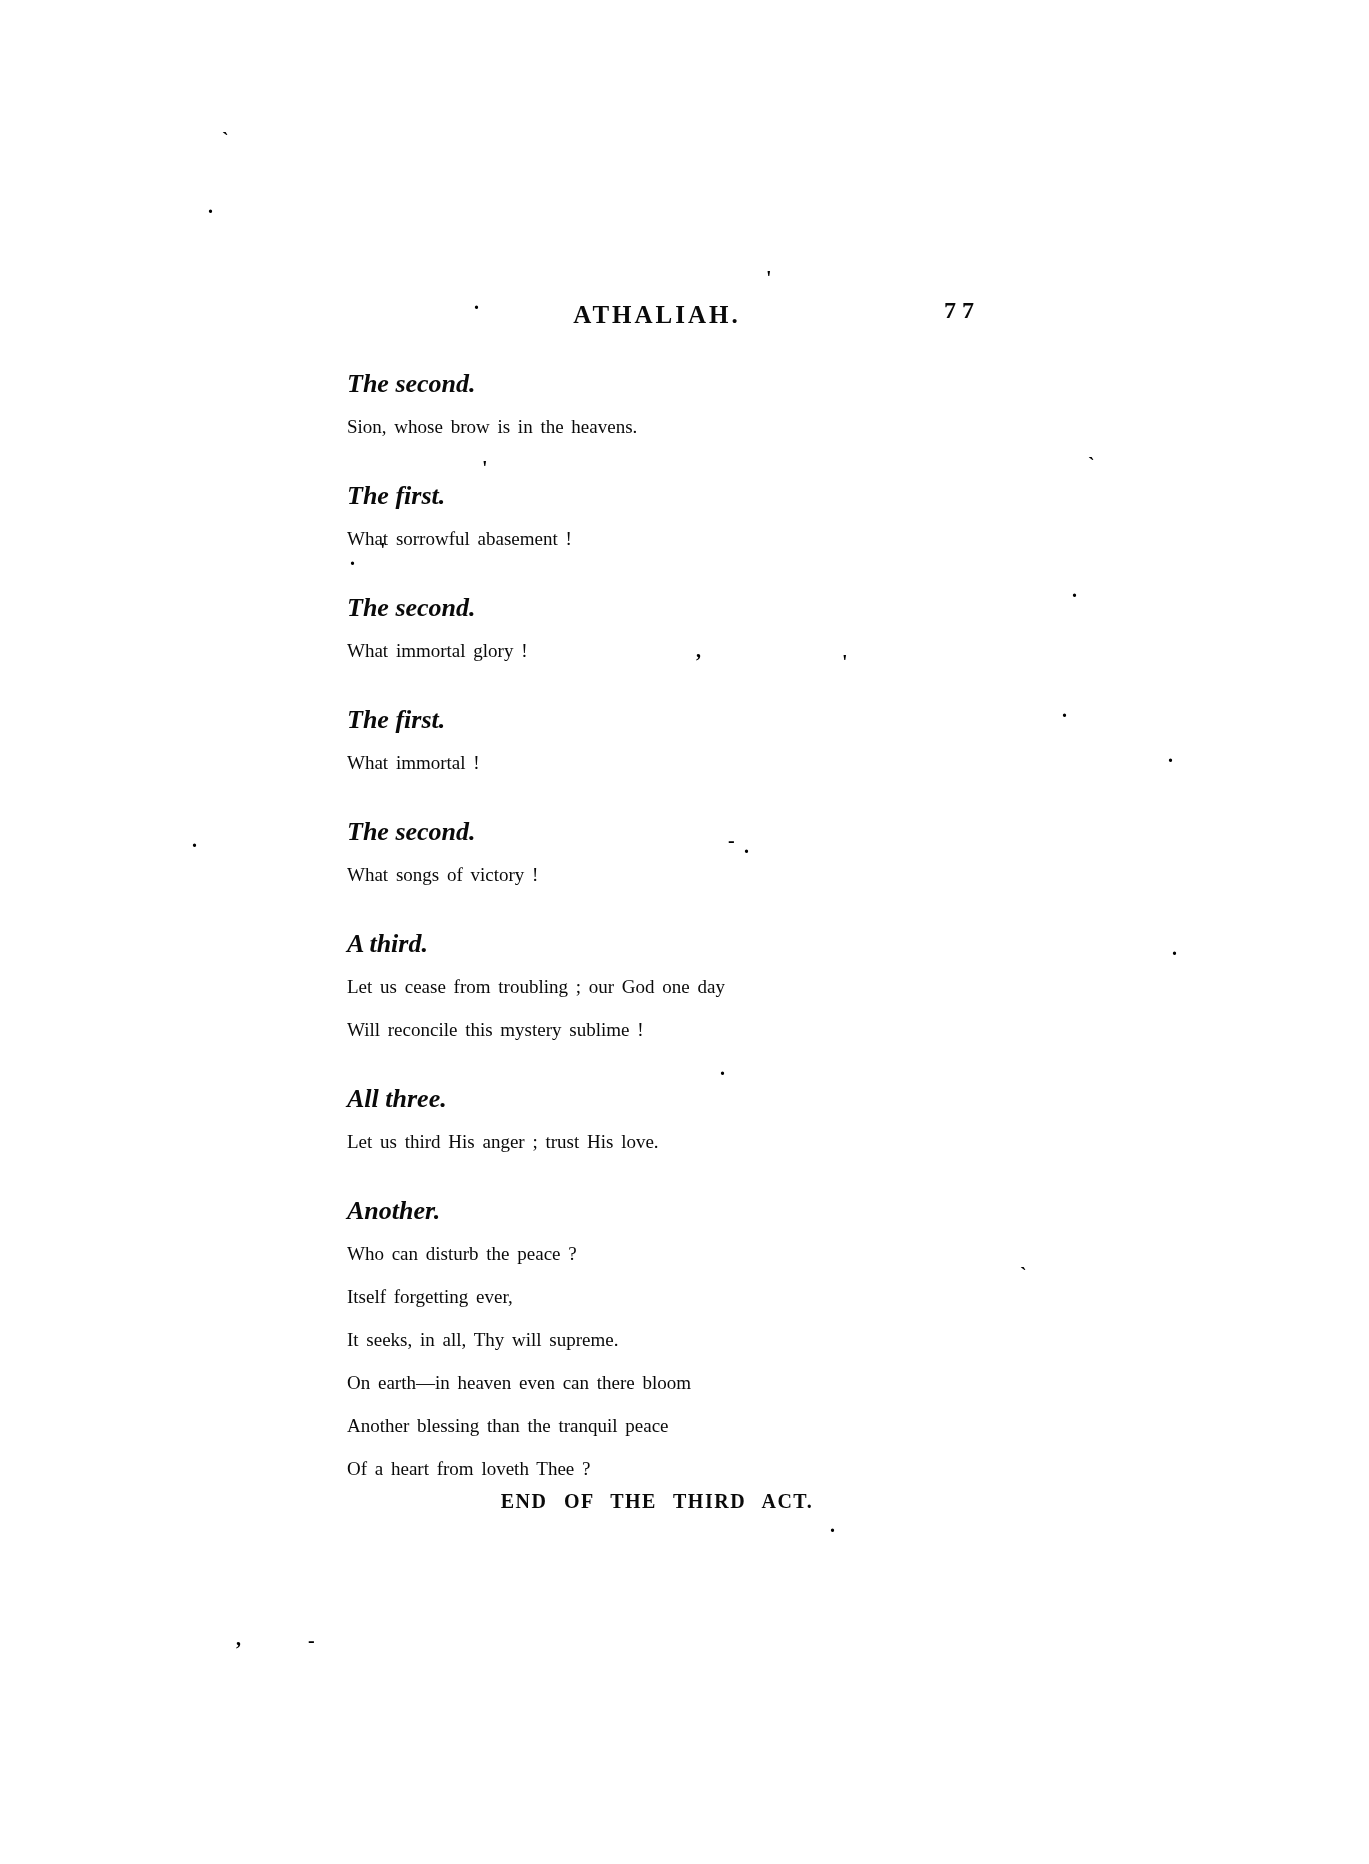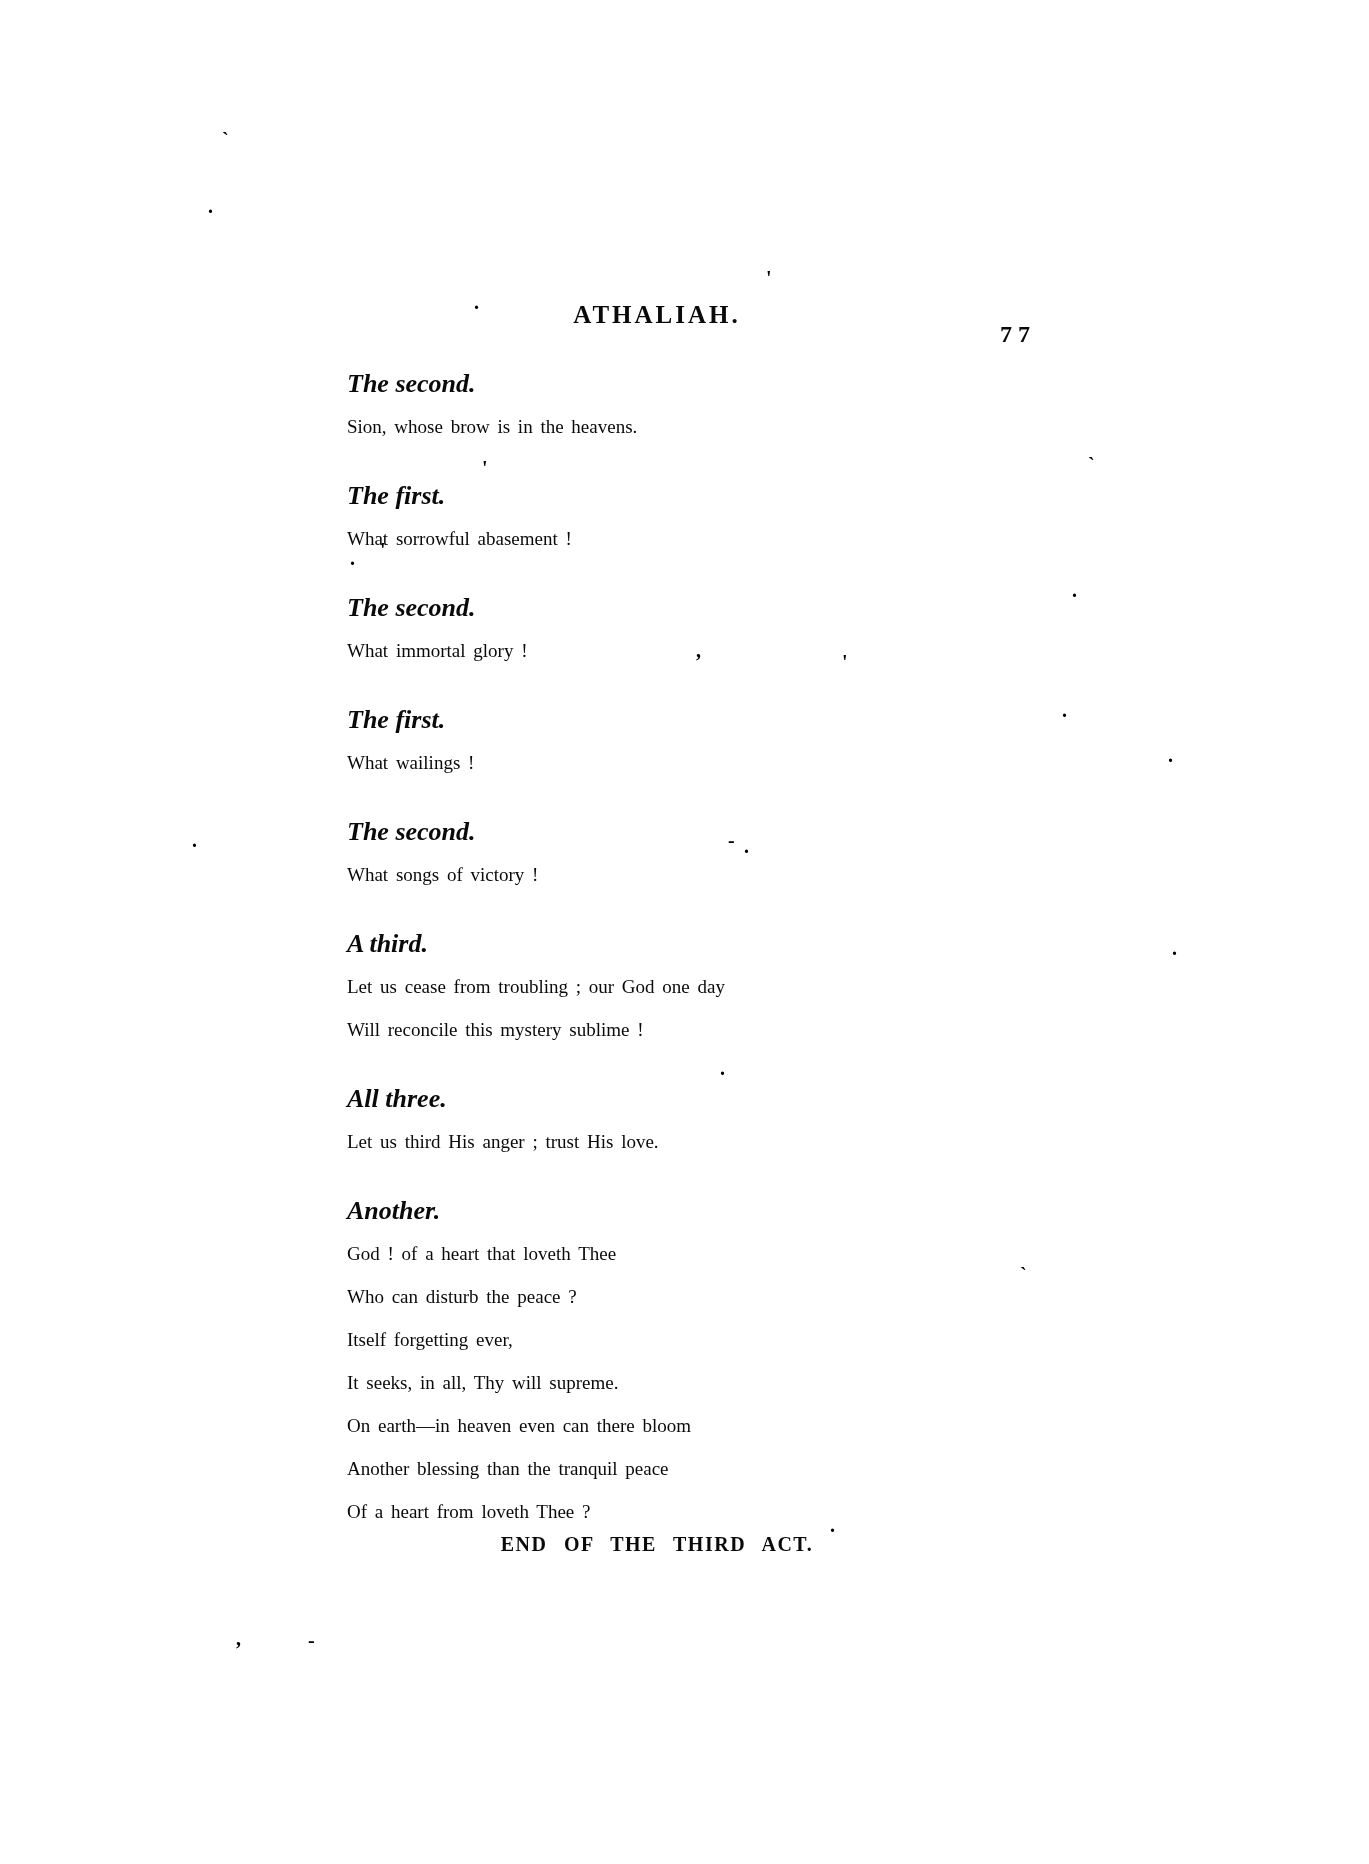--- a/index.html
+++ b/index.html
@@ -19,25 +19,24 @@
   .running-title{
     text-align:center;
     font-size:25px;
     font-weight:bold;
     letter-spacing:3px;
     line-height:43px;
     white-space:nowrap;
   }
   .page-number{
     position:absolute;
-    left:1000px;top:297px;
+    left:944px;top:297px;
     font-size:24px;
     font-weight:bold;
     letter-spacing:6px;
-    margin-top:24px;
   }
   .speaker-heading{
     font-style:italic;
     font-weight:bold;
     font-size:26px;
     line-height:43px;
     margin-top:26px;
     white-space:nowrap;
   }
   .verse-line{
@@ -83,42 +82,41 @@
   <div class="verse-line">What sorrowful abasement !</div>
         </section>
 
   <section>
     <div class="speaker-heading">The second.</div>
   <div class="verse-line">What immortal glory !</div>
         </section>
 
   <section>
     <div class="speaker-heading">The first.</div>
-  <div class="verse-line">What wailings !</div>
+  <div class="verse-line">What immortal !</div>
         </section>
 
   <section>
     <div class="speaker-heading">The second.</div>
   <div class="verse-line">What songs of victory !</div>
         </section>
 
   <section>
     <div class="speaker-heading">A third.</div>
   <div class="verse-line">Let us cease from troubling ; our God one day</div>
           <div class="verse-line">Will reconcile this mystery sublime !</div>
         </section>
 
   <section>
     <div class="speaker-heading">All three.</div>
   <div class="verse-line">Let us third His anger ; trust His love.</div>
         </section>
 
   <section>
     <div class="speaker-heading">Another.</div>
-  <div class="verse-line">God ! of a heart that loveth Thee</div>
           <div class="verse-line">Who can disturb the peace ?</div>
           <div class="verse-line">Itself forgetting ever,</div>
           <div class="verse-line">It seeks, in all, Thy will supreme.</div>
           <div class="verse-line">On earth—in heaven even can there bloom</div>
           <div class="verse-line">Another blessing than the tranquil peace</div>
           <div class="verse-line">Of a heart from loveth Thee ?</div>
         </section>
 </div>
 
     <div class="end-note">END OF THE THIRD ACT.</div>

